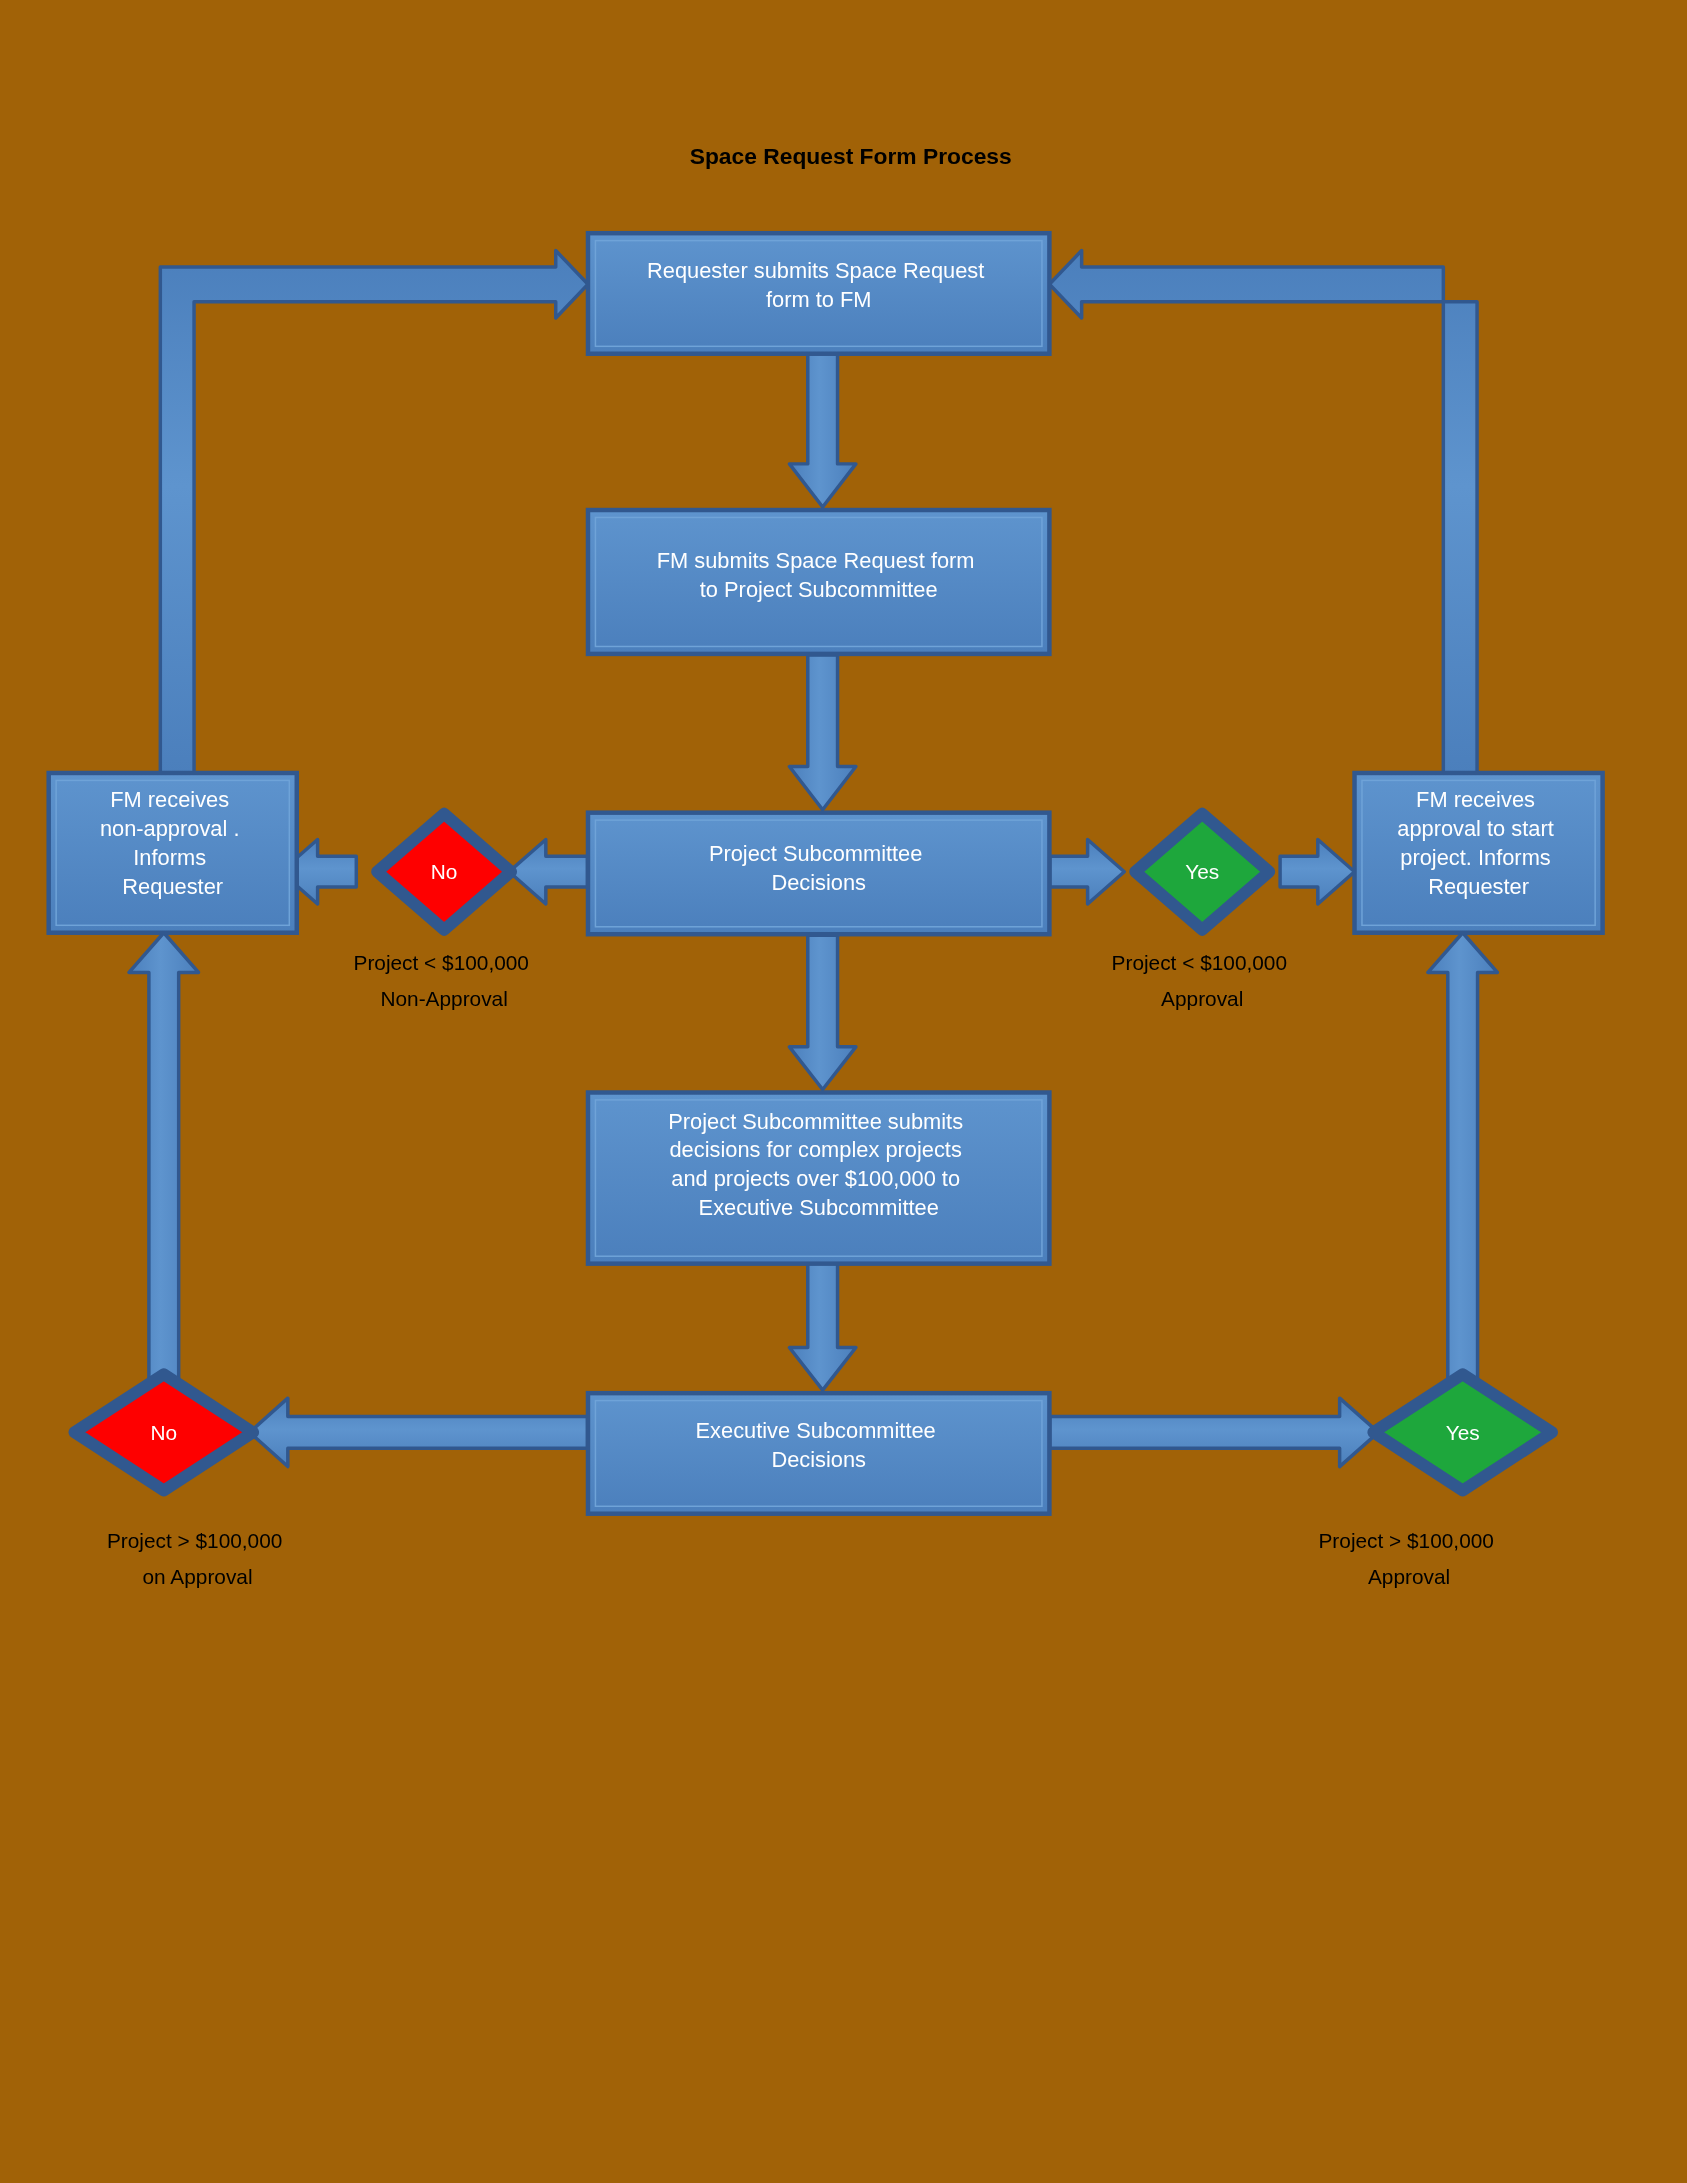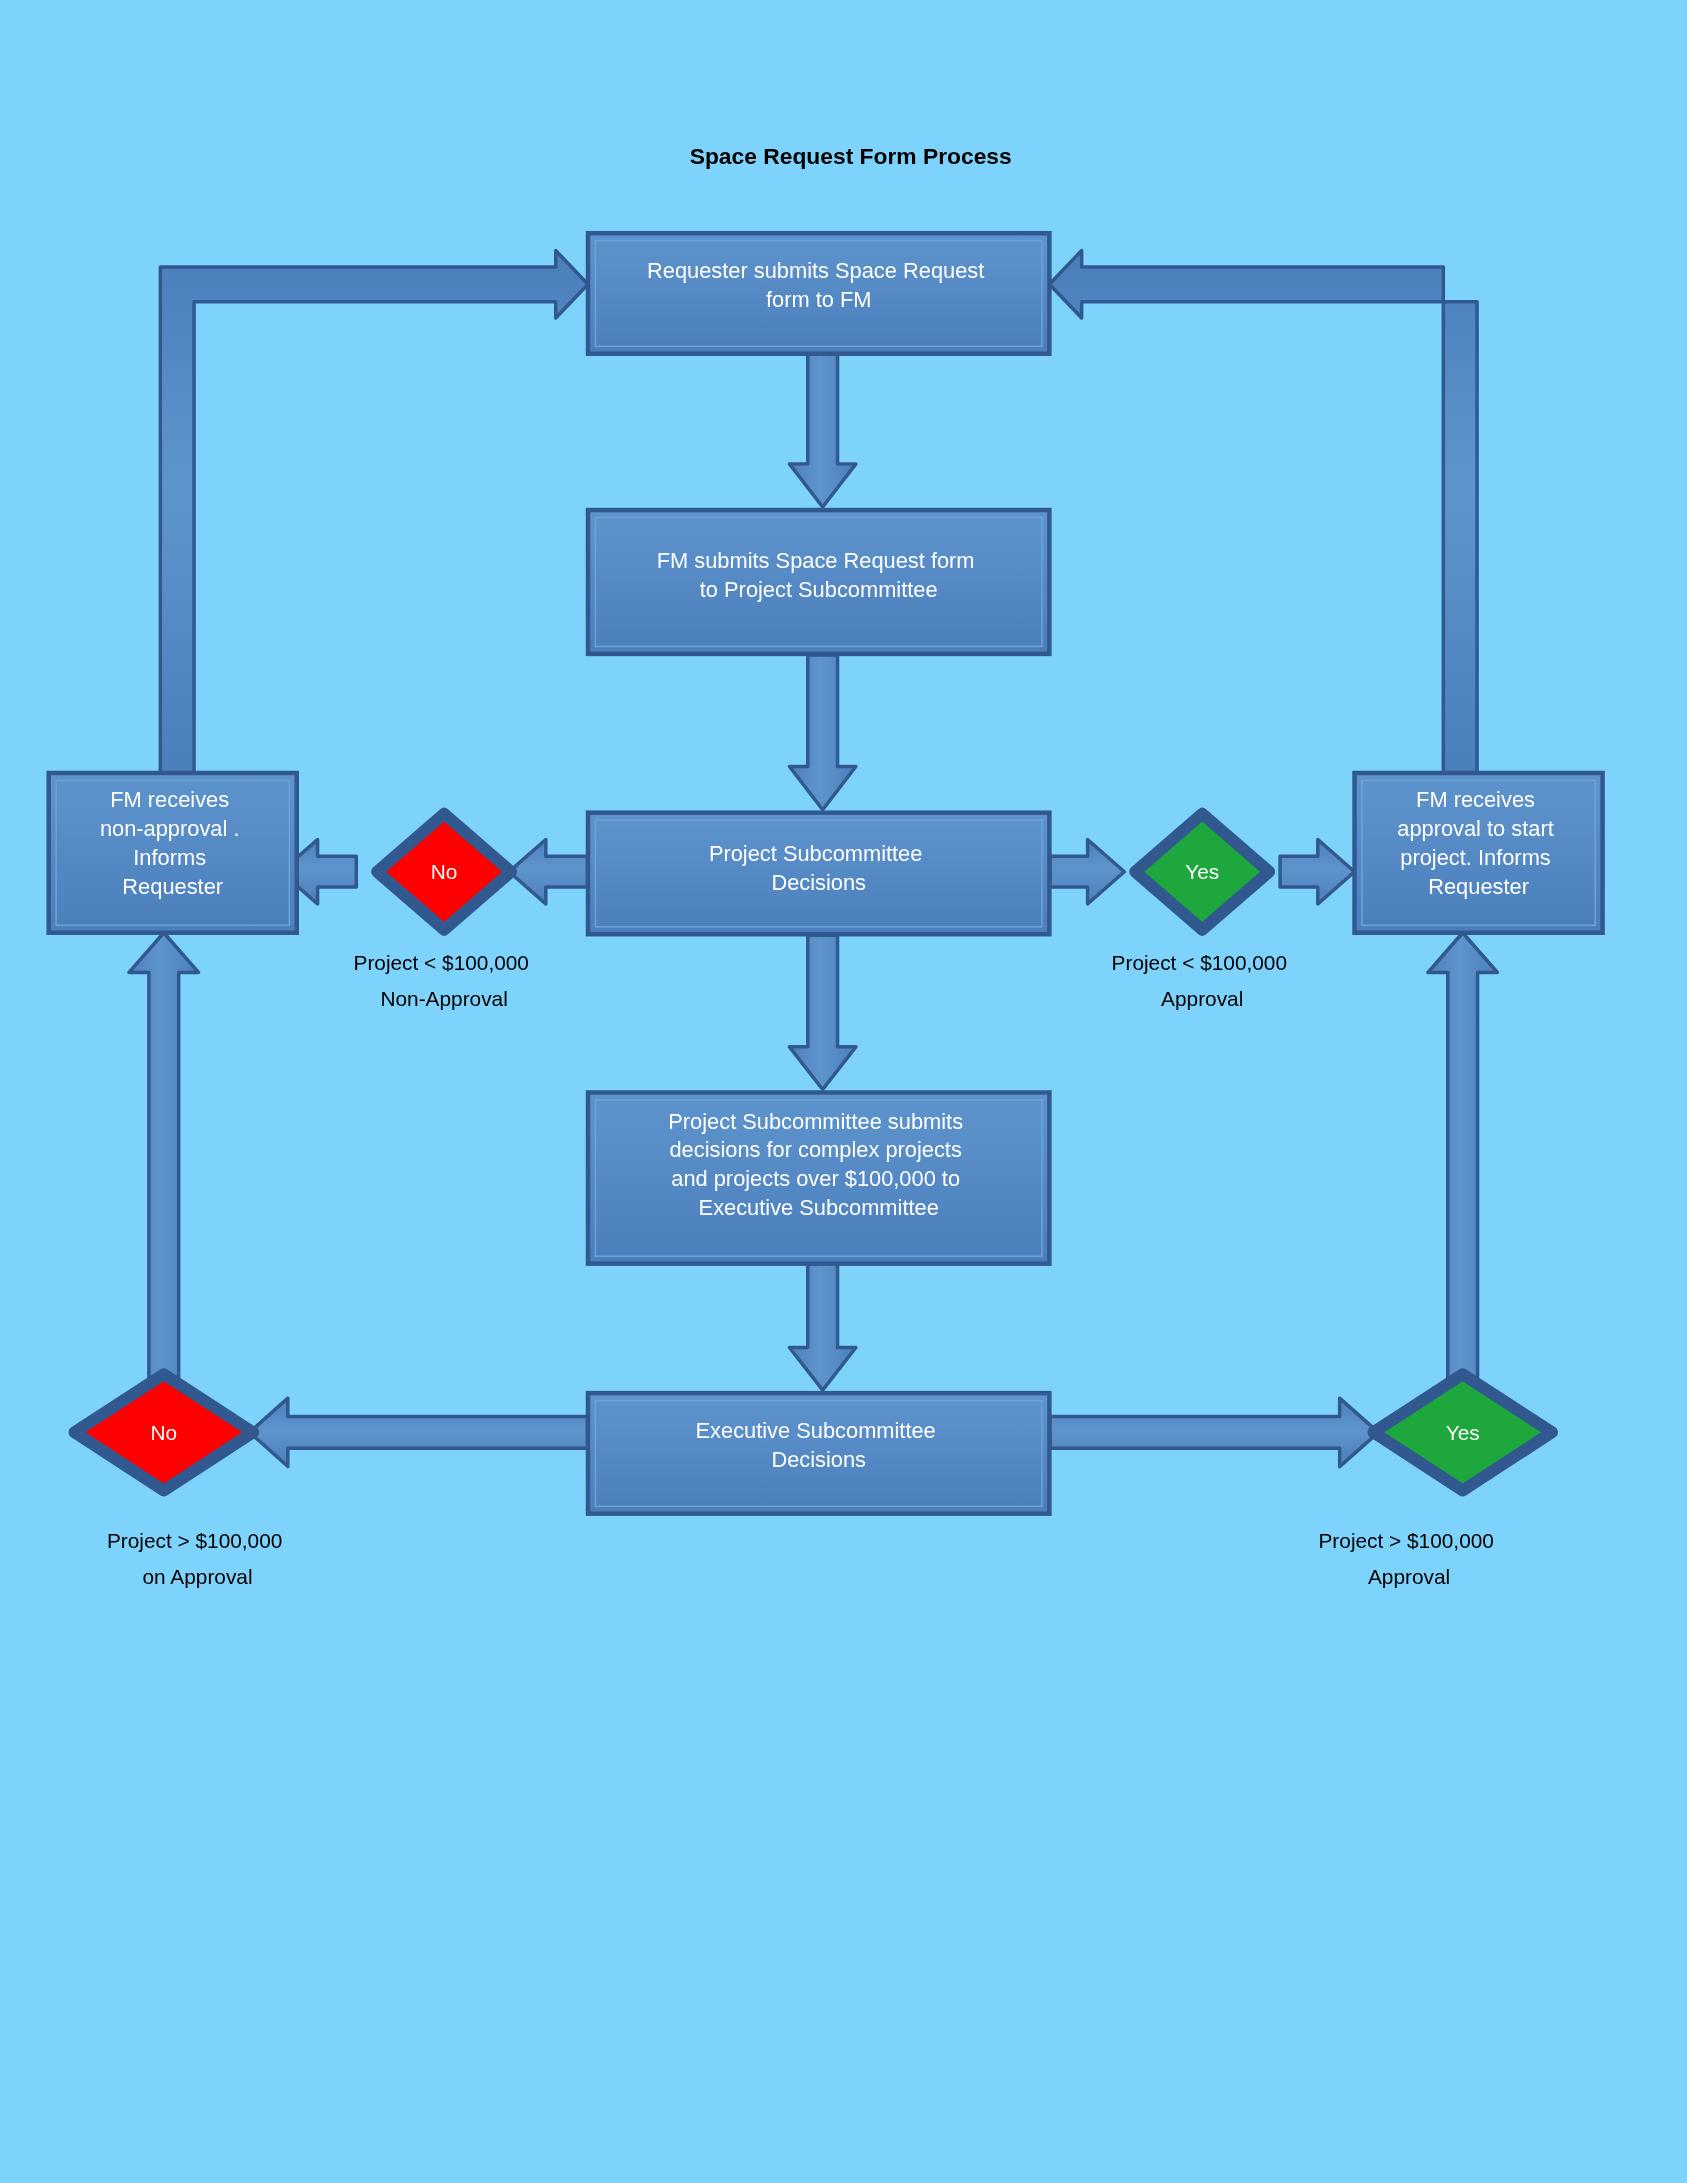--- a/index.html
+++ b/index.html
@@ -11,21 +11,21 @@
   body {
     width: 1687px;
     height: 2183px;
     font-family: "Liberation Sans", sans-serif;
     overflow: hidden;
   }
   #page {
     position: relative;
     width: 1687px;
     height: 2183px;
-    background: #7dd3fc;
+    background: #a16207;
   }
   #chart-svg {
     position: absolute;
     left: 0;
     top: 0;
     width: 1687px;
     height: 2183px;
     display: block;
   }
   .node-box-text,

